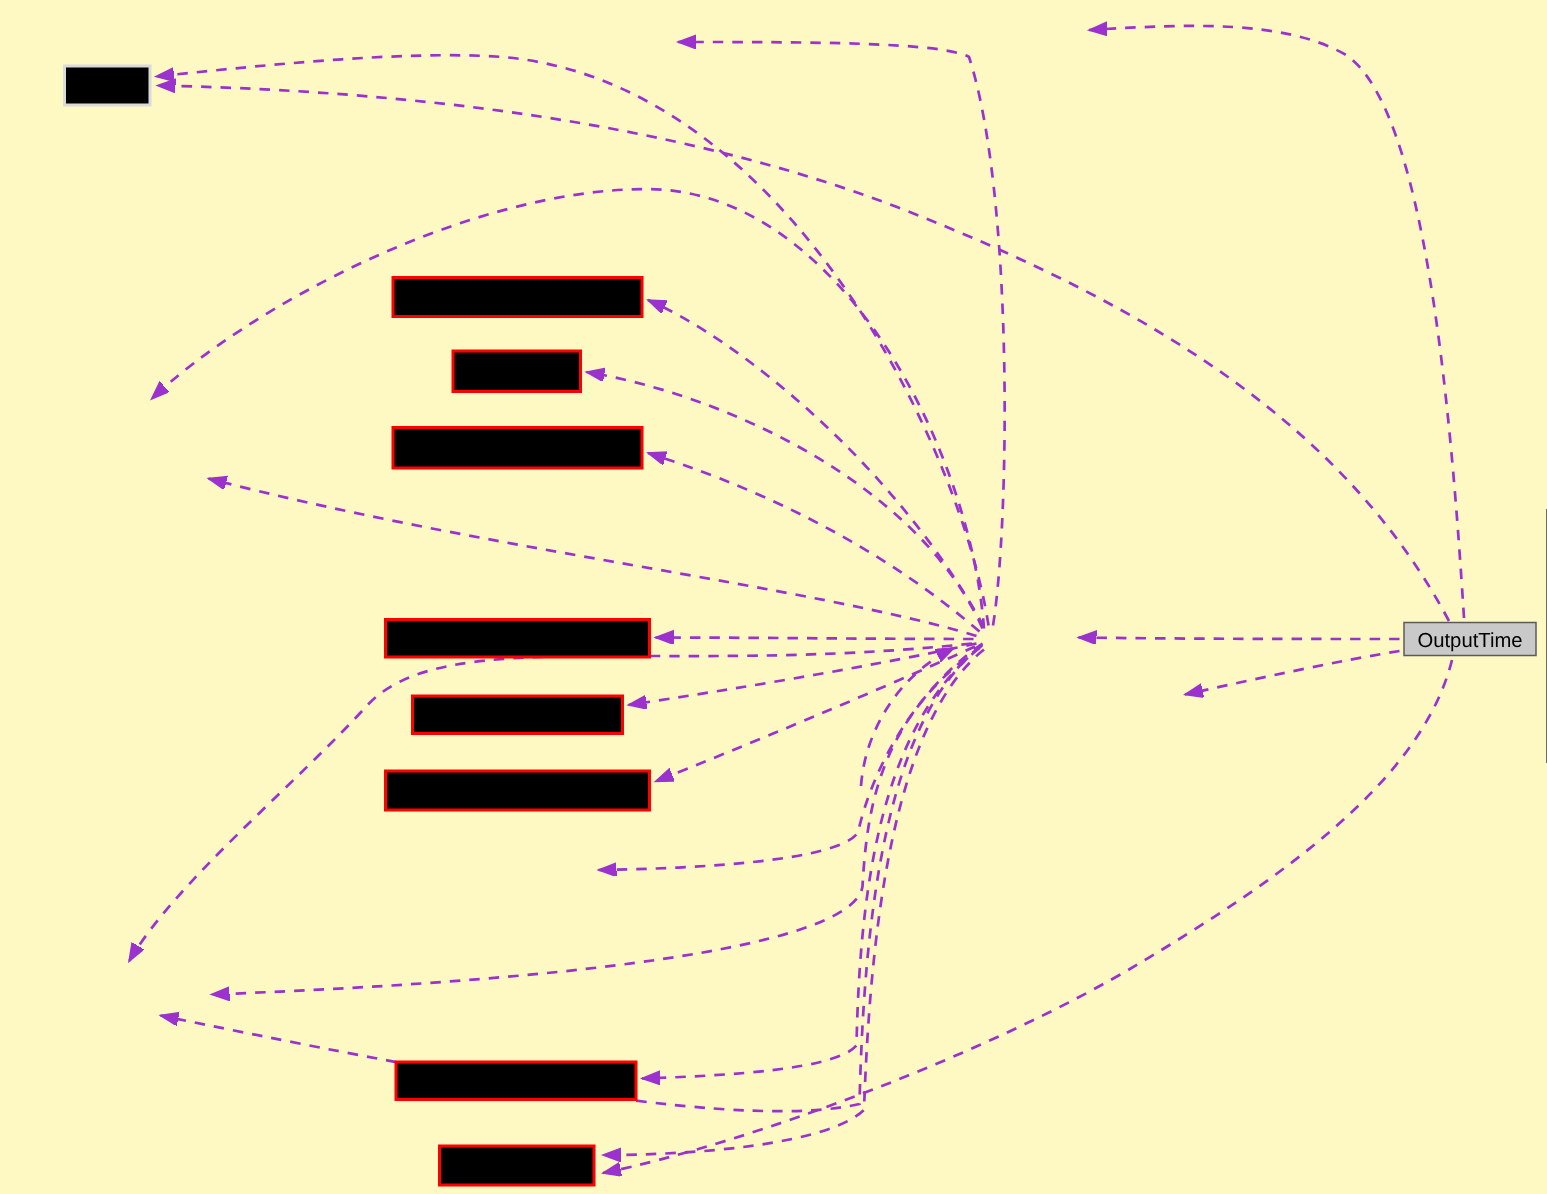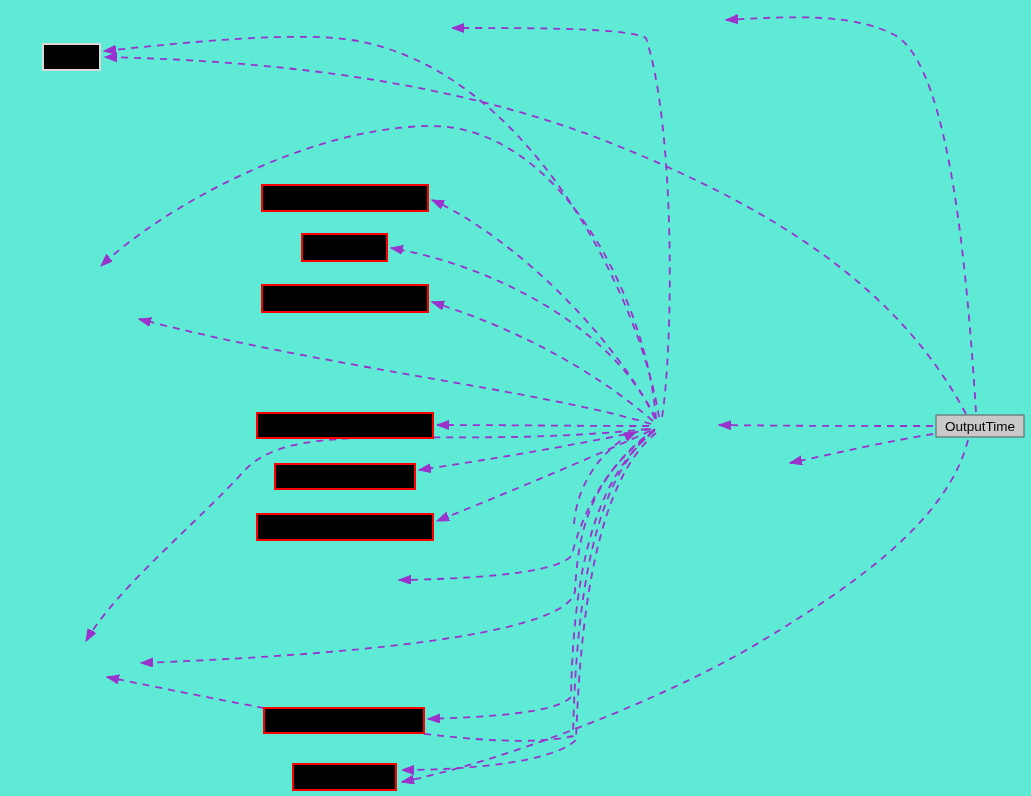--- a/index.html
+++ b/index.html
@@ -1,20 +1,20 @@
 <!DOCTYPE html>
 <html><head>
 <meta charset="utf-8">
 <style>
   html, body { margin: 0; padding: 0; background: #000; }
   .canvas {
     position: relative;
     width: 1031px;
     height: 796px;
-    background: #5eead4;
+    background: #fef9c3;
     overflow: hidden;
     font-family: "Liberation Sans", sans-serif;
   }
   svg { display: block; }
   .edge {
     fill: none;
     stroke: #9B32CE;
     stroke-width: 1.8;
     stroke-dasharray: 7 6;
   }

